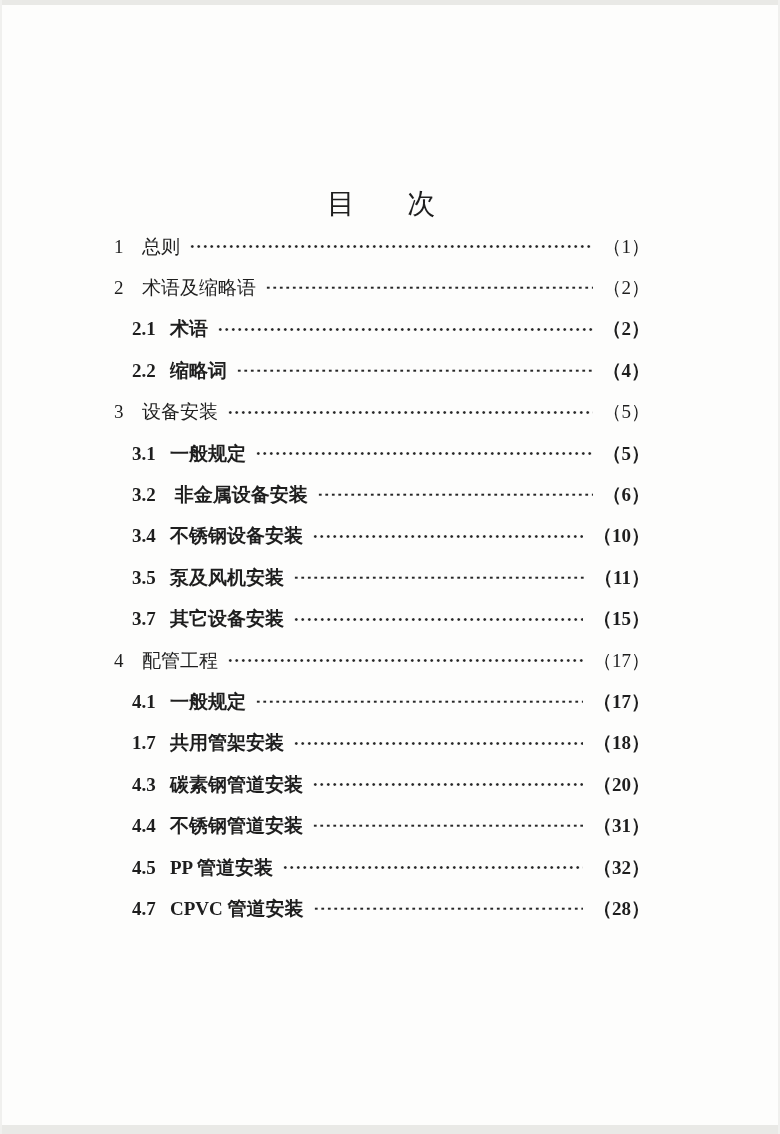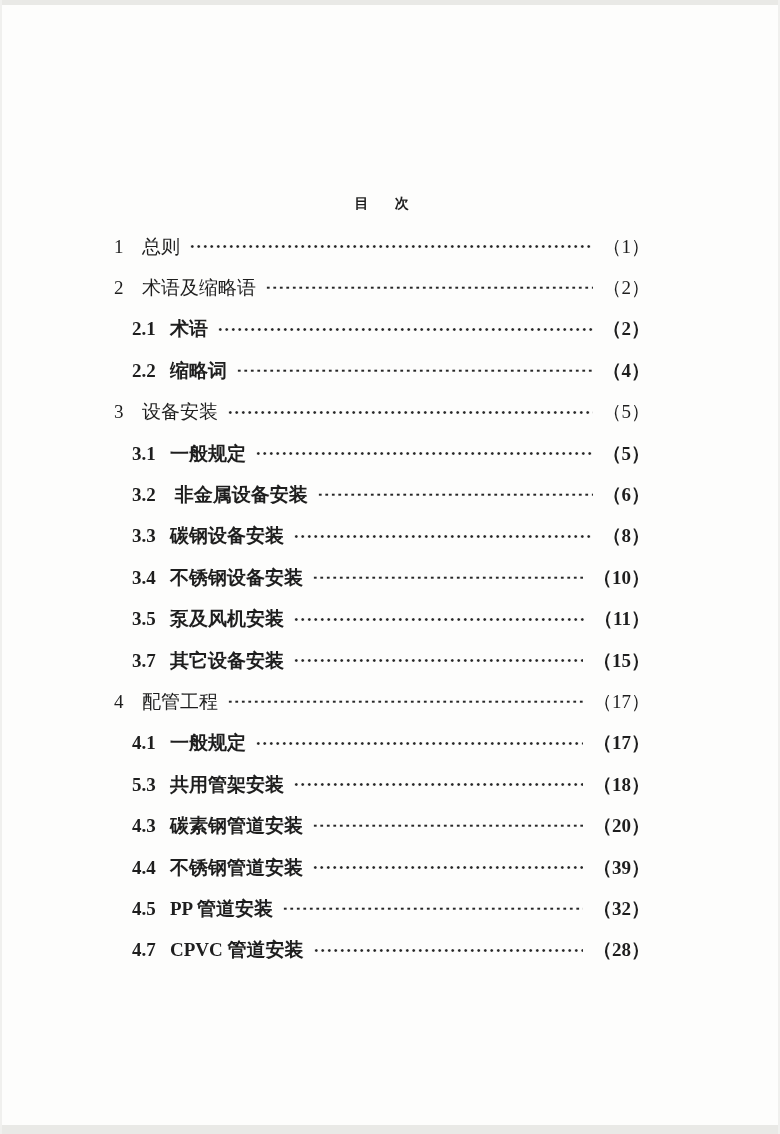--- a/index.html
+++ b/index.html
@@ -17,21 +17,21 @@
   }
   .edge { position:absolute; left:0; right:0; background:#e9e9e6; }
   .edge.top { top:0; height:5px; }
   .edge.bottom { bottom:0; height:9px; }
 
   .content { position:absolute; left:112px; top:190px; width:536px; }
 
   .toc-title {
     margin:0 0 8px 0;
     height:28px; line-height:28px;
-    font-size:14px; font-weight:700;
+    font-size:28px; font-weight:400;
     text-align:center;
     white-space:pre;
     word-spacing:1.5em;
     letter-spacing:0.06em;
   }
 
   .toc-list { width:100%; }
   .row {
     display:flex; align-items:center;
     height:41.4px;
@@ -101,26 +101,20 @@
     <span class="leader"></span>
     <span class="page-num">（5）</span>
   </div>
         <div class="row l2">
     <span class="num">3.2</span>
     <span class="title"> 非金属设备安装</span>
     <span class="leader"></span>
     <span class="page-num">（6）</span>
   </div>
         <div class="row l2">
-    <span class="num">3.3</span>
-    <span class="title">碳钢设备安装</span>
-    <span class="leader"></span>
-    <span class="page-num">（8）</span>
-  </div>
-        <div class="row l2">
     <span class="num">3.4</span>
     <span class="title">不锈钢设备安装</span>
     <span class="leader"></span>
     <span class="page-num">（10）</span>
   </div>
         <div class="row l2">
     <span class="num">3.5</span>
     <span class="title">泵及风机安装</span>
     <span class="leader"></span>
     <span class="page-num">（11）</span>
@@ -137,36 +131,36 @@
     <span class="leader"></span>
     <span class="page-num">（17）</span>
   </div>
         <div class="row l2">
     <span class="num">4.1</span>
     <span class="title">一般规定</span>
     <span class="leader"></span>
     <span class="page-num">（17）</span>
   </div>
         <div class="row l2">
-    <span class="num">5.3</span>
+    <span class="num">1.7</span>
     <span class="title">共用管架安装</span>
     <span class="leader"></span>
     <span class="page-num">（18）</span>
   </div>
         <div class="row l2">
     <span class="num">4.3</span>
     <span class="title">碳素钢管道安装</span>
     <span class="leader"></span>
     <span class="page-num">（20）</span>
   </div>
         <div class="row l2">
     <span class="num">4.4</span>
     <span class="title">不锈钢管道安装</span>
     <span class="leader"></span>
-    <span class="page-num">（39）</span>
+    <span class="page-num">（31）</span>
   </div>
         <div class="row l2">
     <span class="num">4.5</span>
     <span class="title">PP 管道安装</span>
     <span class="leader"></span>
     <span class="page-num">（32）</span>
   </div>
         <div class="row l2">
     <span class="num">4.7</span>
     <span class="title">CPVC 管道安装</span>

